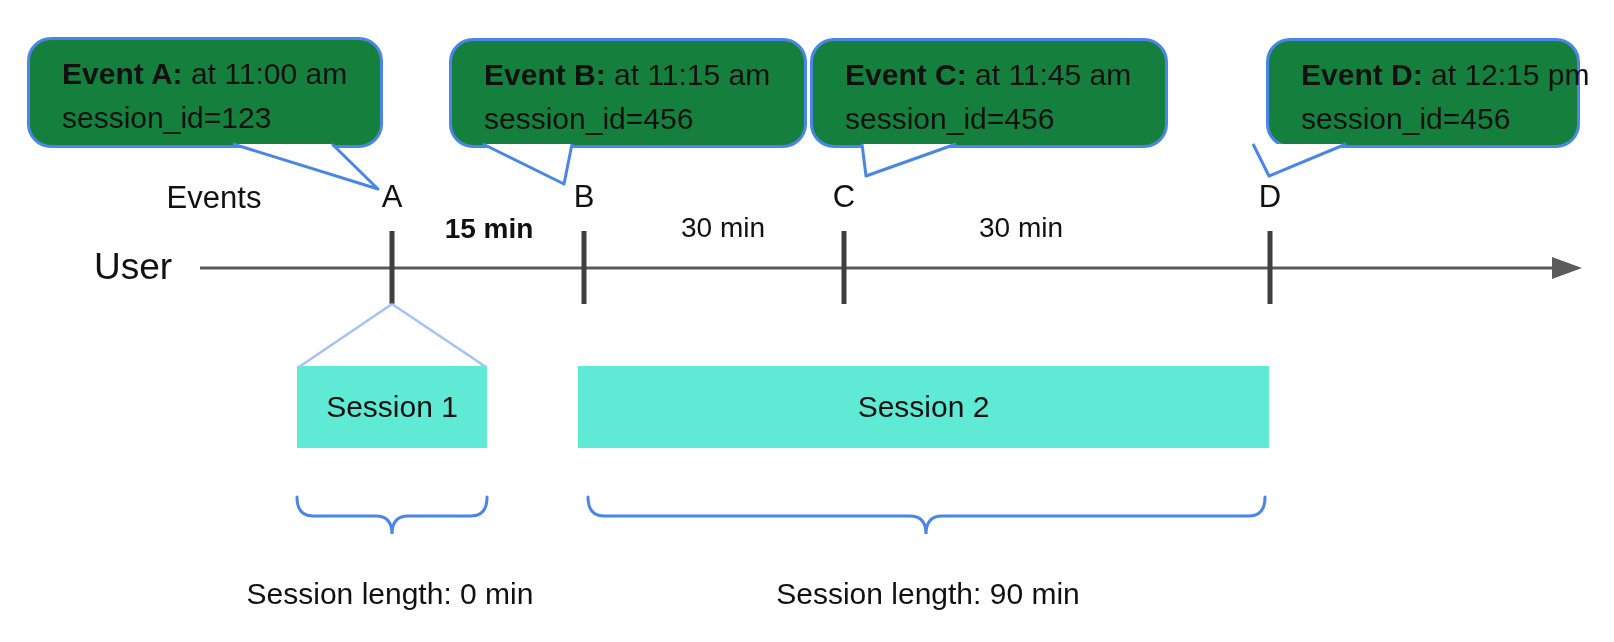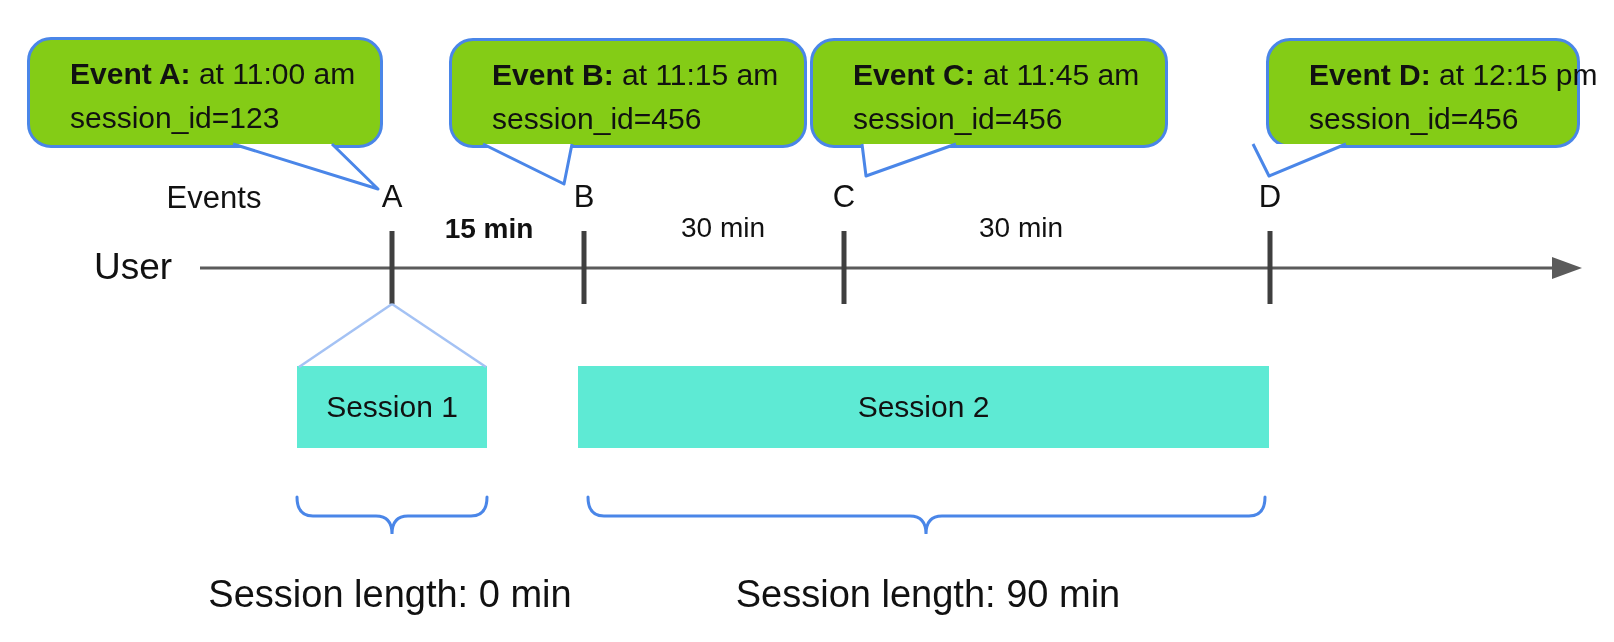--- a/index.html
+++ b/index.html
@@ -2,36 +2,36 @@
 <html><head>
 <meta charset="utf-8">
 <style>
   html,body { margin:0; padding:0; background:#ffffff; }
   .canvas {
     position:relative; width:1614px; height:642px; background:#ffffff;
     font-family:"Liberation Sans", sans-serif; color:#111; overflow:hidden;
   }
   .bubble {
     position:absolute; box-sizing:border-box;
-    border:3px solid #4a86e8; border-radius:24px; background:#84cc16;
-    font-size:30px; line-height:44px; padding:12px 10px 0 40px;
+    border:3px solid #4a86e8; border-radius:24px; background:#15803d;
+    font-size:30px; line-height:44px; padding:12px 10px 0 32px;
     white-space:nowrap; z-index:2;
   }
   .bubble .b { font-weight:bold; }
   .svgoverlay { position:absolute; left:0; top:0; z-index:3; pointer-events:none; }
   .label { position:absolute; transform:translate(-50%,-50%); white-space:nowrap; z-index:4; }
   .user-label { font-size:37px; }
   .events-label, .event-letter { font-size:31px; }
   .interval-label { font-size:28px; }
   .session-box {
     position:absolute; background:#5eead4; z-index:1;
     display:flex; align-items:center; justify-content:center;
     font-size:30px;
   }
-  .length-label { font-size:38px; }
+  .length-label { font-size:30px; }
 </style>
 </head>
 <body>
 
 <div class="canvas">
 
   <div class="bubble" style="left:27px; top:37px; width:356px; height:111px;">
     <div><span class="b">Event A:</span><span> at 11:00 am</span></div>
     <div>session_id=123</div>
   </div>

